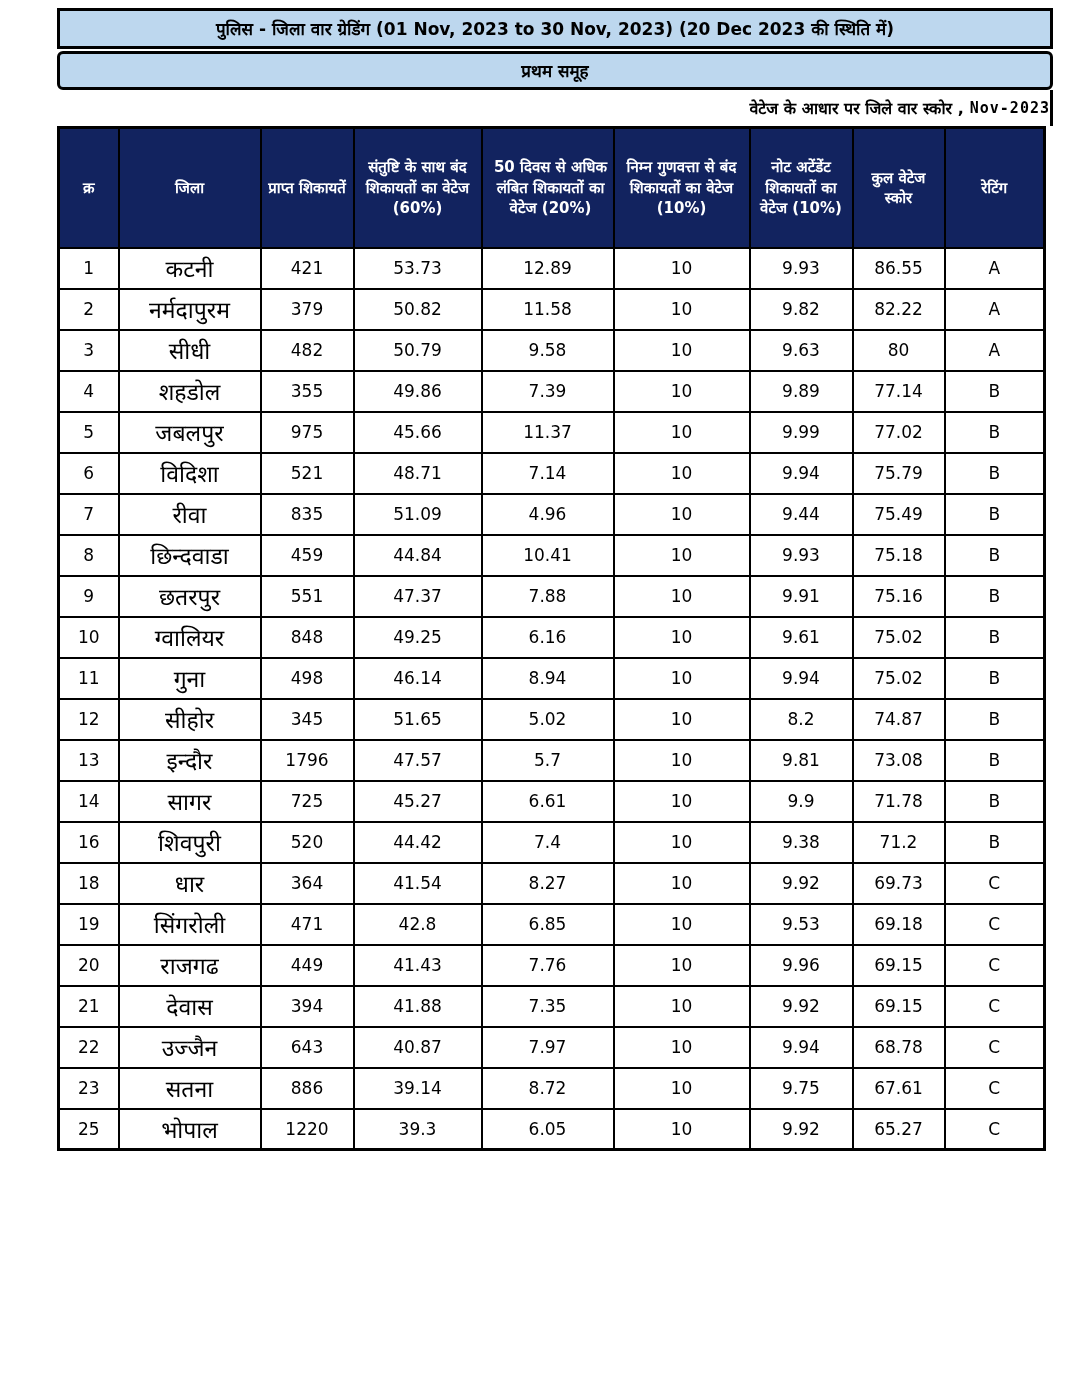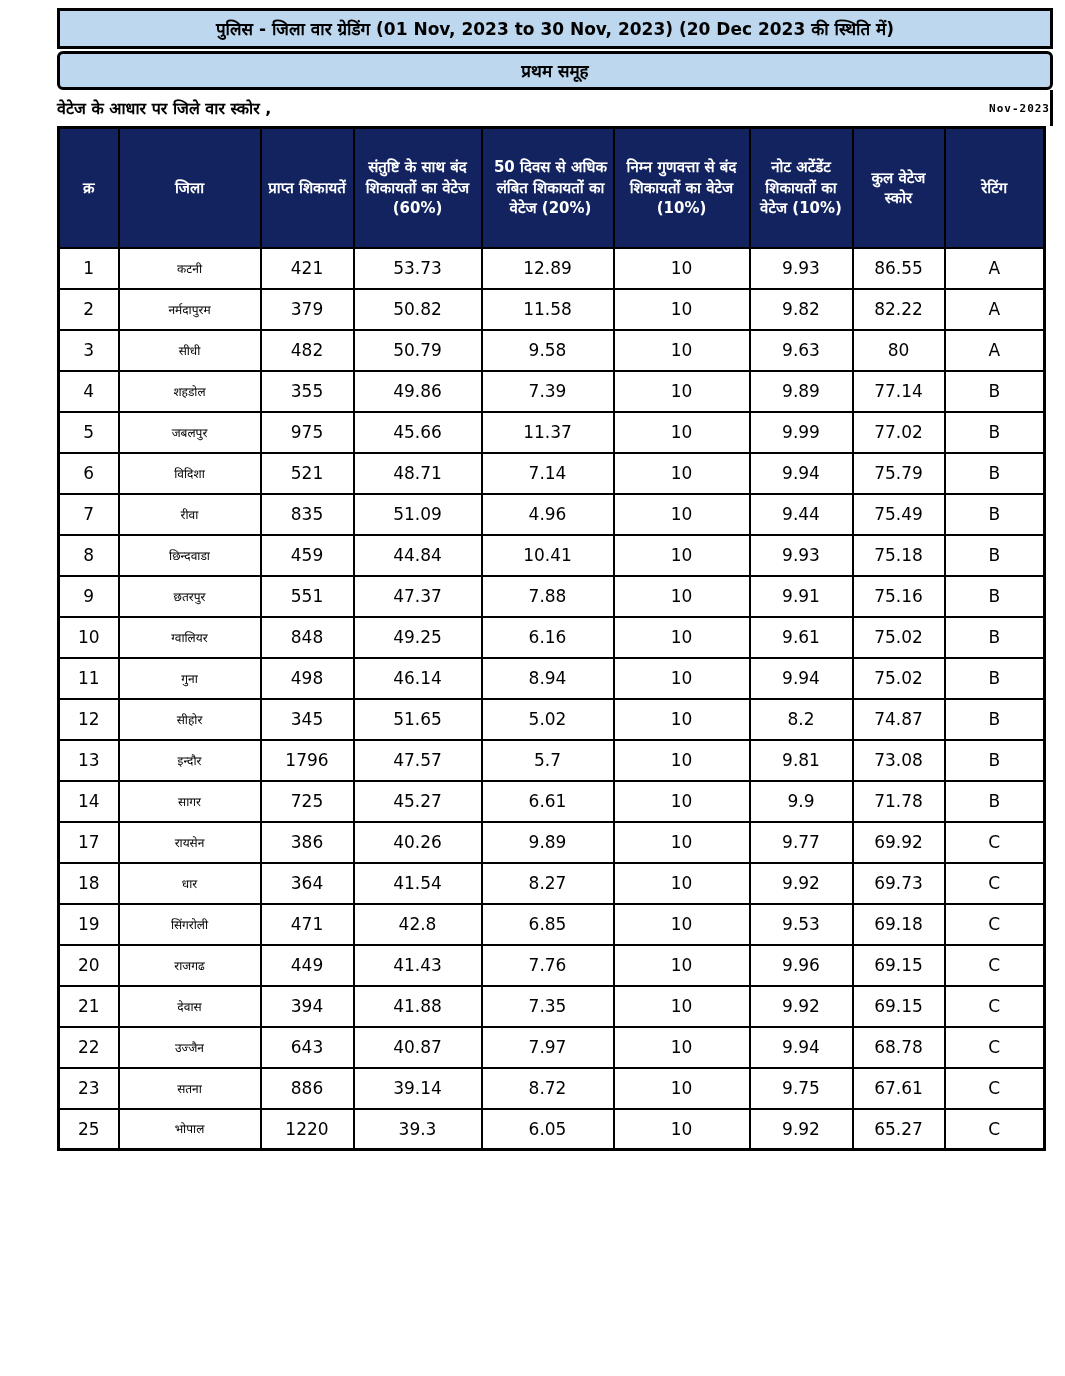--- a/index.html
+++ b/index.html
@@ -38,28 +38,28 @@
     height: 39px;
     border-radius: 6px;
   }
   .subtitle-row {
     box-sizing: border-box;
     height: 36px;
     border-right: 3px solid #000000;
     background: #ffffff;
     display: flex;
     align-items: center;
-    justify-content: space-between;
+    justify-content: flex-end;
     font-weight: bold;
     font-size: 16px;
-    gap: 18px;
+    gap: 6px;
   }
   .subtitle-row .latin {
     font-family: "DejaVu Sans Mono", monospace;
-    font-size: 11px;
+    font-size: 15px;
     letter-spacing: 1px;
   }
   table.grading {
     border-collapse: collapse;
     table-layout: fixed;
     width: 986px;
     border: 3px solid #000000;
   }
   table.grading th {
     box-sizing: border-box;
@@ -82,21 +82,21 @@
     box-sizing: border-box;
     border: 2px solid #000000;
     height: 41px;
     text-align: center;
     vertical-align: middle;
     font-size: 17px;
     padding: 0 4px;
     background: #ffffff;
   }
   table.grading td.cell-district {
-    font-size: 12px;
+    font-size: 23px;
     border-radius: 6px;
   }
 </style>
 </head>
 <body>
 
 <div class="canvas">
   <div class="sheet">
 
     <div class="title-box">पुलिस - जिला वार ग्रेडिंग (01 Nov, 2023 to 30 Nov, 2023) (20 Dec 2023 की स्थिति में)</div>
@@ -282,29 +282,29 @@
             <td class="cell-district">सागर</td>
             <td class="cell-received">725</td>
             <td class="cell-satisfied">45.27</td>
             <td class="cell-pending50">6.61</td>
             <td class="cell-lowquality">10</td>
             <td class="cell-notattended">9.9</td>
             <td class="cell-total">71.78</td>
             <td class="cell-rating">B</td>
           </tr>
           <tr>
-            <td class="cell-sno">17</td>
-            <td class="cell-district">रायसेन</td>
-            <td class="cell-received">386</td>
-            <td class="cell-satisfied">40.26</td>
-            <td class="cell-pending50">9.89</td>
-            <td class="cell-lowquality">10</td>
-            <td class="cell-notattended">9.77</td>
-            <td class="cell-total">69.92</td>
-            <td class="cell-rating">C</td>
+            <td class="cell-sno">16</td>
+            <td class="cell-district">शिवपुरी</td>
+            <td class="cell-received">520</td>
+            <td class="cell-satisfied">44.42</td>
+            <td class="cell-pending50">7.4</td>
+            <td class="cell-lowquality">10</td>
+            <td class="cell-notattended">9.38</td>
+            <td class="cell-total">71.2</td>
+            <td class="cell-rating">B</td>
           </tr>
           <tr>
             <td class="cell-sno">18</td>
             <td class="cell-district">धार</td>
             <td class="cell-received">364</td>
             <td class="cell-satisfied">41.54</td>
             <td class="cell-pending50">8.27</td>
             <td class="cell-lowquality">10</td>
             <td class="cell-notattended">9.92</td>
             <td class="cell-total">69.73</td>

